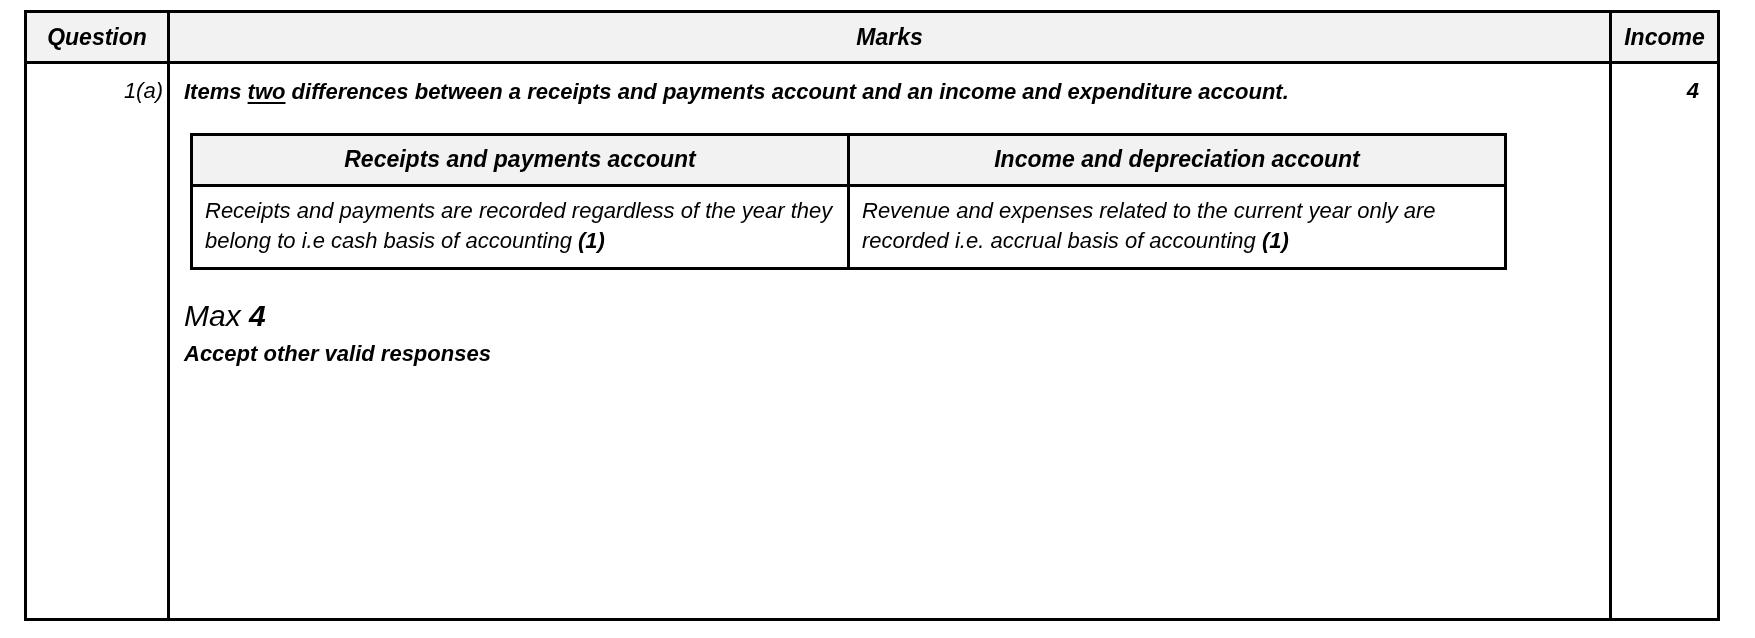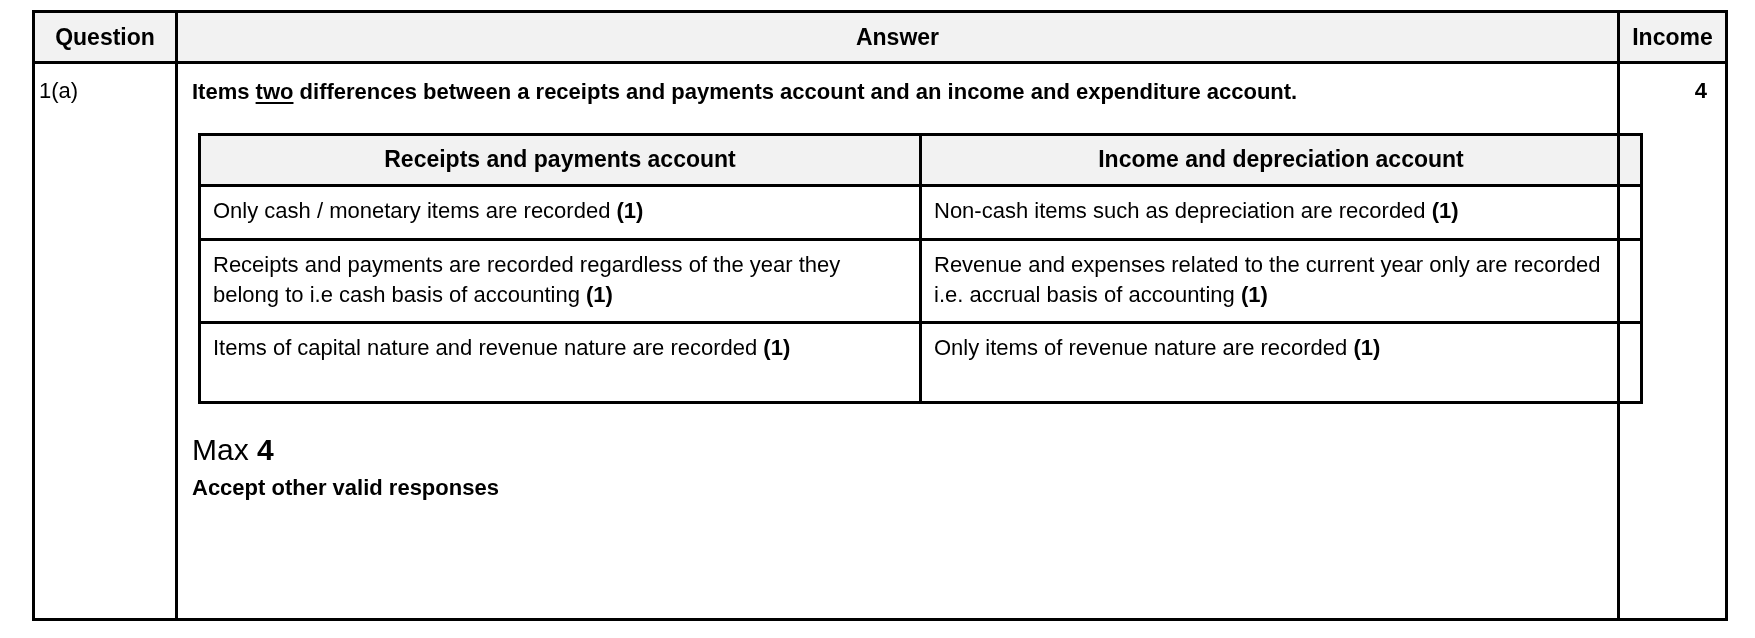--- a/index.html
+++ b/index.html
@@ -11,44 +11,45 @@
   }
   .page {
     position: relative;
     width: 1755px;
     height: 638px;
     background: #ffffff;
     overflow: hidden;
   }
   table.outer {
     position: absolute;
-    left: 32px;
+    left: 24px;
     top: 10px;
     width: 1696px;
     height: 611px;
     border-collapse: collapse;
     table-layout: fixed;
+    font-style: italic;
   }
   table.outer th,
   table.outer td {
     border: 3px solid #000000;
   }
   table.outer thead th {
     background: #f2f2f2;
     font-size: 23px;
     font-weight: bold;
     height: 48px;
     text-align: center;
     vertical-align: middle;
     padding: 0;
   }
   col.q-col  { width: 143px; }
   col.m-col  { width: 108px; }
   td.q-cell {
-    text-align: left;
+    text-align: right;
     vertical-align: top;
     padding: 14px 4px 0 4px;
     font-size: 22px;
   }
   td.a-cell {
     vertical-align: top;
     padding: 12px 16px 14px 12px;
     font-size: 22px;
   }
   td.m-cell {
@@ -62,21 +63,21 @@
     margin: 2px 0 0 2px;
     font-size: 22px;
     font-weight: bold;
     line-height: 1.3;
   }
   .prompt .u { text-decoration: underline; text-underline-offset: 3px; text-align: center; }
   table.inner {
     border-collapse: collapse;
     table-layout: fixed;
     margin: 26px 0 0 8px;
-    width: 1445px;
+    width: 1317px;
   }
   table.inner th,
   table.inner td {
     border: 3px solid #000000;
     font-size: 22px;
   }
   table.inner thead th {
     font-weight: bold;
     text-align: center;
     vertical-align: middle;
@@ -110,49 +111,41 @@
 <div class="page">
   <table class="outer">
     <colgroup>
       <col class="q-col">
       <col class="a-col">
       <col class="m-col">
     </colgroup>
     <thead>
       <tr>
         <th>Question</th>
-        <th>Answer</th>
+        <th>Marks</th>
         <th>Income</th>
       </tr>
     </thead>
     <tbody>
       <tr>
         <td class="q-cell">1(a)</td>
         <td class="a-cell">
           <p class="prompt"><span>Items </span><span class="u">two</span><span> differences between a receipts and payments account and an income and expenditure account.</span></p>
 
           <table class="inner">
             <thead>
               <tr>
                 <th>Receipts and payments account</th>
                 <th>Income and depreciation account</th>
               </tr>
             </thead>
             <tbody>
-              <tr class="r-single">
-                <td><span>Only cash / monetary items are recorded </span><b class="mk">(1)</b></td>
-                <td><span>Non-cash items such as depreciation are recorded </span><b class="mk">(1)</b></td>
-              </tr>
               <tr class="r-double">
                 <td><span>Receipts and payments are recorded regardless of the year they belong to i.e cash basis of accounting </span><b class="mk">(1)</b></td>
                 <td><span>Revenue and expenses related to the current year only are recorded i.e. accrual basis of accounting </span><b class="mk">(1)</b></td>
-              </tr>
-              <tr class="r-double">
-                <td><span>Items of capital nature and revenue nature are recorded </span><b class="mk">(1)</b></td>
-                <td><span>Only items of revenue nature are recorded </span><b class="mk">(1)</b></td>
               </tr>
             </tbody>
           </table>
 
           <p class="max-line"><span>Max </span><b>4</b></p>
           <p class="accept-line">Accept other valid responses</p>
         </td>
         <td class="m-cell">4</td>
       </tr>
     </tbody>

